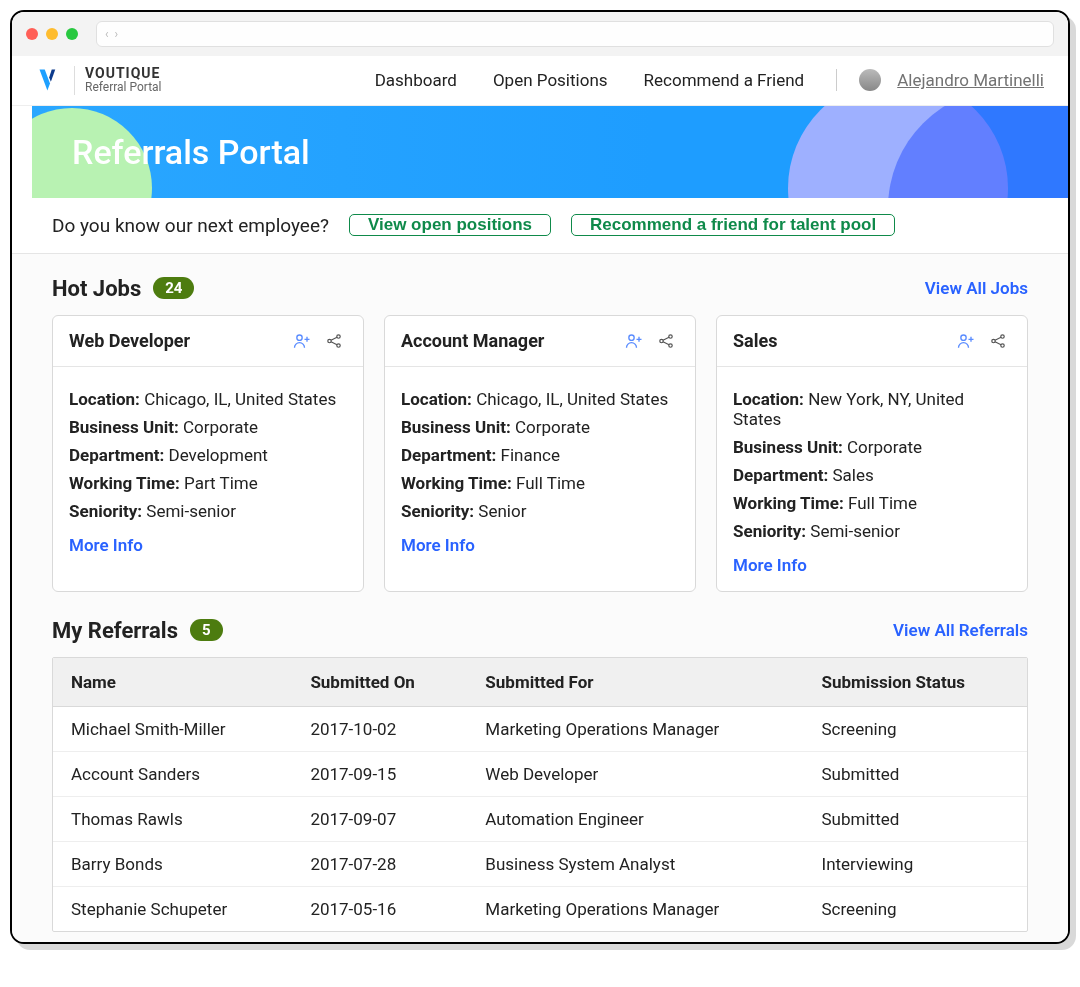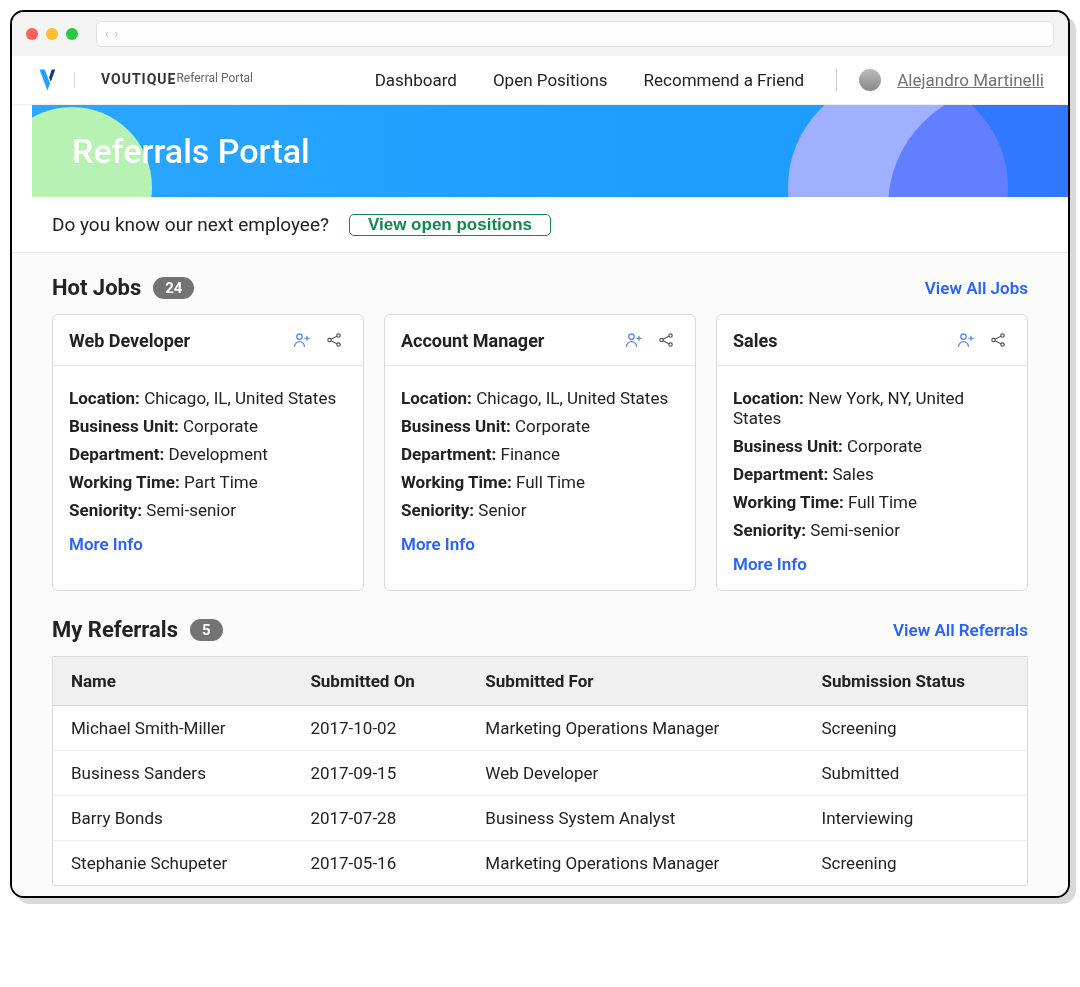--- a/index.html
+++ b/index.html
@@ -55,21 +55,21 @@
     gap: 16px;
   }
   .brand {
     display:flex;
     align-items:center;
     gap:10px;
   }
   .brand-logo {
     width:28px; height:28px;
   }
-  .brand-text { display:flex; flex-direction:row; border-left:1px solid #ddd; padding-left:26px; line-height:1.1;}
+  .brand-text { display:flex; flex-direction:column; border-left:1px solid #ddd; padding-left:10px; line-height:1.1;}
   .brand-name { font-weight:700; letter-spacing:1px; font-size:14px; color:#333;}
   .brand-sub { font-size:12px; color:#666;}
   .nav-spacer { flex:1; }
   .nav-link { font-size:17px; color:#222; cursor:pointer; margin: 0 10px;}
   .nav-sep { width:1px; height:22px; background:#ccc; margin:0 6px;}
   .avatar { width:22px; height:22px; border-radius:50%; background:linear-gradient(#bbb,#888); display:inline-block; vertical-align:middle;}
   .username { font-size:17px; color:#737373;text-decoration:underline; }
 
   .hero {
     position:relative;
@@ -115,21 +115,21 @@
   }
 
   .content { padding: 22px 40px 10px; background:#fbfbfb; }
   .section-head {
     display:flex;
     align-items:center;
     margin-bottom:14px;
   }
   .section-title { font-size:22px; font-weight:700; color:#222; }
   .badge-count {
-    background:#737373;
+    background:#4d7c0f;
     color:#fff;
     border-radius:14px;
     padding:2px 12px;
     font-size:15px;
     font-weight:700;
     margin-left:12px;
   }
   .section-link { margin-left:auto; color:#2962ff; font-size:17px; font-weight:600; cursor:pointer;}
 
   .job-cards { display:flex; gap:20px; }
@@ -223,20 +223,21 @@
   <div class="hero">
     <div class="blob-left"></div>
     <div class="blob-right1"></div>
     <div class="blob-right2"></div>
     <div class="hero-title">Referrals Portal</div>
   </div>
 
   <div class="cta-bar">
     <span class="cta-text">Do you know our next employee?</span>
     <button class="btn-outline-green">View open positions</button>
+    <button class="btn-outline-green">Recommend a friend for talent pool</button>
   </div>
 
   <div class="content">
 
     <div class="section-head">
       <span class="section-title">Hot Jobs</span>
       <span class="badge-count">24</span>
       <span class="section-link">View All Jobs</span>
     </div>
 
@@ -328,23 +329,29 @@
         </tr>
       </thead>
       <tbody id="ref-body">
           <tr>
             <td>Michael Smith-Miller</td>
             <td>2017-10-02</td>
             <td>Marketing Operations Manager</td>
             <td>Screening</td>
           </tr>
           <tr>
-            <td>Business Sanders</td>
+            <td>Account Sanders</td>
             <td>2017-09-15</td>
             <td>Web Developer</td>
+            <td>Submitted</td>
+          </tr>
+          <tr>
+            <td>Thomas Rawls</td>
+            <td>2017-09-07</td>
+            <td>Automation Engineer</td>
             <td>Submitted</td>
           </tr>
           <tr>
             <td>Barry Bonds</td>
             <td>2017-07-28</td>
             <td>Business System Analyst</td>
             <td>Interviewing</td>
           </tr>
           <tr>
             <td>Stephanie Schupeter</td>

